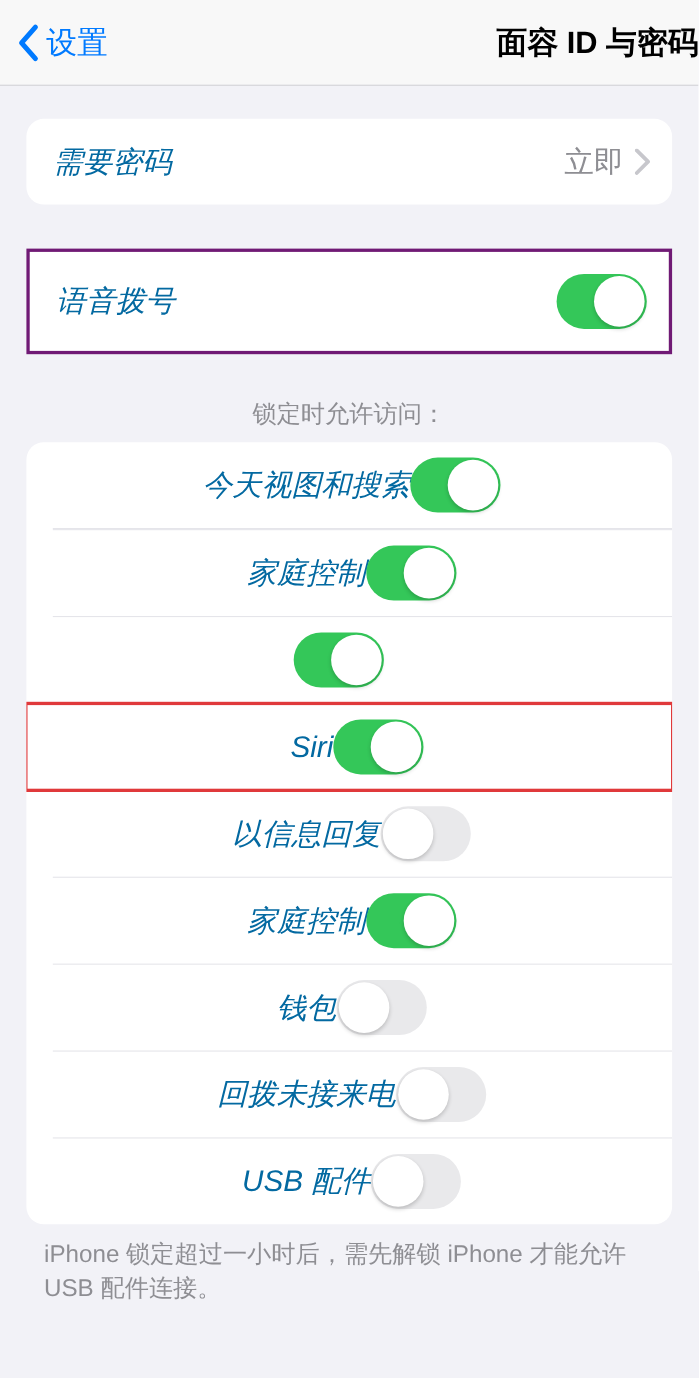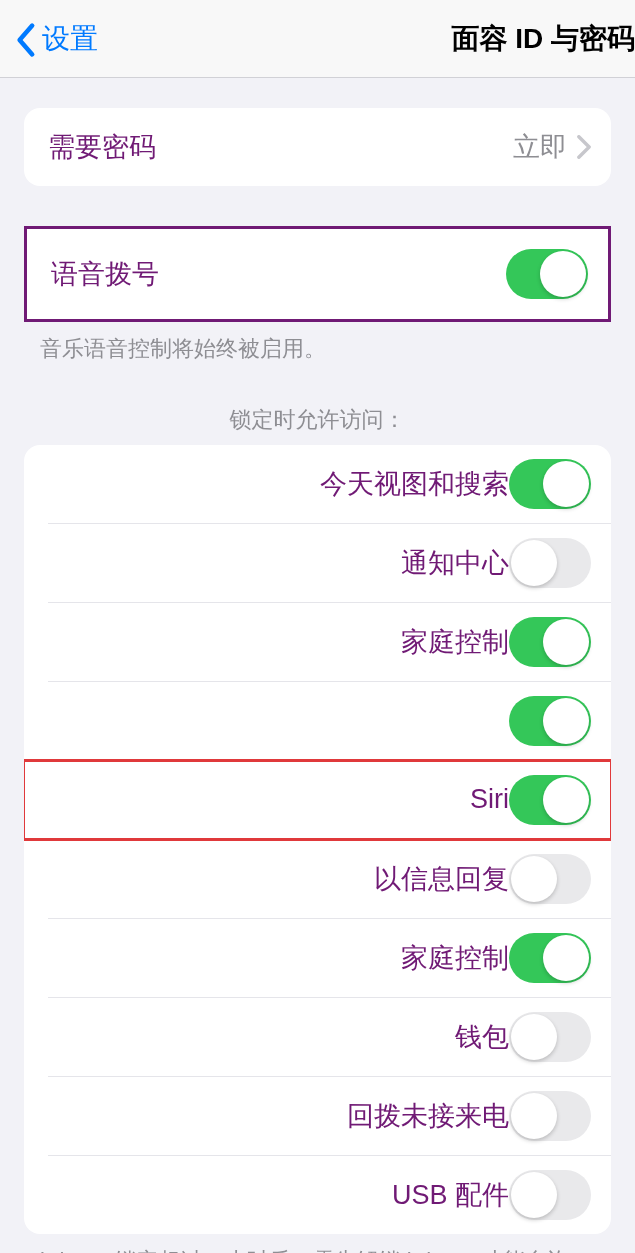--- a/index.html
+++ b/index.html
@@ -14,21 +14,21 @@
     height: 78px;
     background: #f8f8f8;
     border-bottom: 1px solid #d1d1d6;
     display: flex;
     align-items: center;
     position: relative;
     padding: 0 14px;
   }
   .back-button {
     display: flex;
-    align-items: flex-end;
+    align-items: center;
     color: #007aff;
     font-size: 28px;
     cursor: pointer;
   }
   .back-chevron {
     width: 22px;
     height: 36px;
     margin-right: 6px;
   }
   .nav-title {
@@ -56,21 +56,22 @@
   }
   .row {
     display: flex;
     align-items: center;
     justify-content: space-between;
     padding: 20px 20px 20px 24px;
     min-height: 78px;
   }
   .row-label {
     font-size: 27px;
-    color: #701a75;
+    color: #0369a1;
+    font-style: italic;
   }
   .row-right {
     display: flex;
     align-items: center;
     gap: 10px;
     text-align: center;
   }
   .row-value {
     font-size: 27px;
     color: #8e8e93;
@@ -115,21 +116,21 @@
   .toggle.off .knob { left: 2px; }
   .lock-group {
     background: #ffffff;
     border-radius: 16px;
     margin: 0 24px;
     overflow: hidden;
   }
   .lock-row {
     display: flex;
     align-items: center;
-    justify-content: flex-end;
+    justify-content: center;
     padding-right: 20px;
     min-height: 78px;
   }
   .lock-row .row-label {
     padding-left: 24px;
   }
   .sep {
     height: 1px;
     background: #e5e5ea;
     margin-left: 24px;
@@ -170,38 +171,31 @@
   </div>
 
   <div class="group highlighted" style="margin-top:40px;">
     <div class="row">
       <span class="row-label">语音拨号</span>
       <div class="toggle on">
           <div class="knob"></div>
         </div>
     </div>
   </div>
-  <div class="footer-text">音乐语音控制将始终被启用。</div>
 
   <div class="section-header">锁定时允许访问：</div>
 
   <div class="lock-group" id="lock-group">
       <div class="lock-row">
         <span class="row-label">今天视图和搜索</span>
         <div class="toggle on">
           <div class="knob"></div>
         </div>
       </div>
       <div class="sep"></div>
-      <div class="lock-row">
-        <span class="row-label">通知中心</span>
-        <div class="toggle off">
-          <div class="knob"></div>
-        </div>
-      </div>
       <div class="sep"></div>
       <div class="lock-row">
         <span class="row-label">家庭控制</span>
         <div class="toggle on">
           <div class="knob"></div>
         </div>
       </div>
       <div class="sep"></div>
       <div class="lock-row">
         <div class="toggle on">

